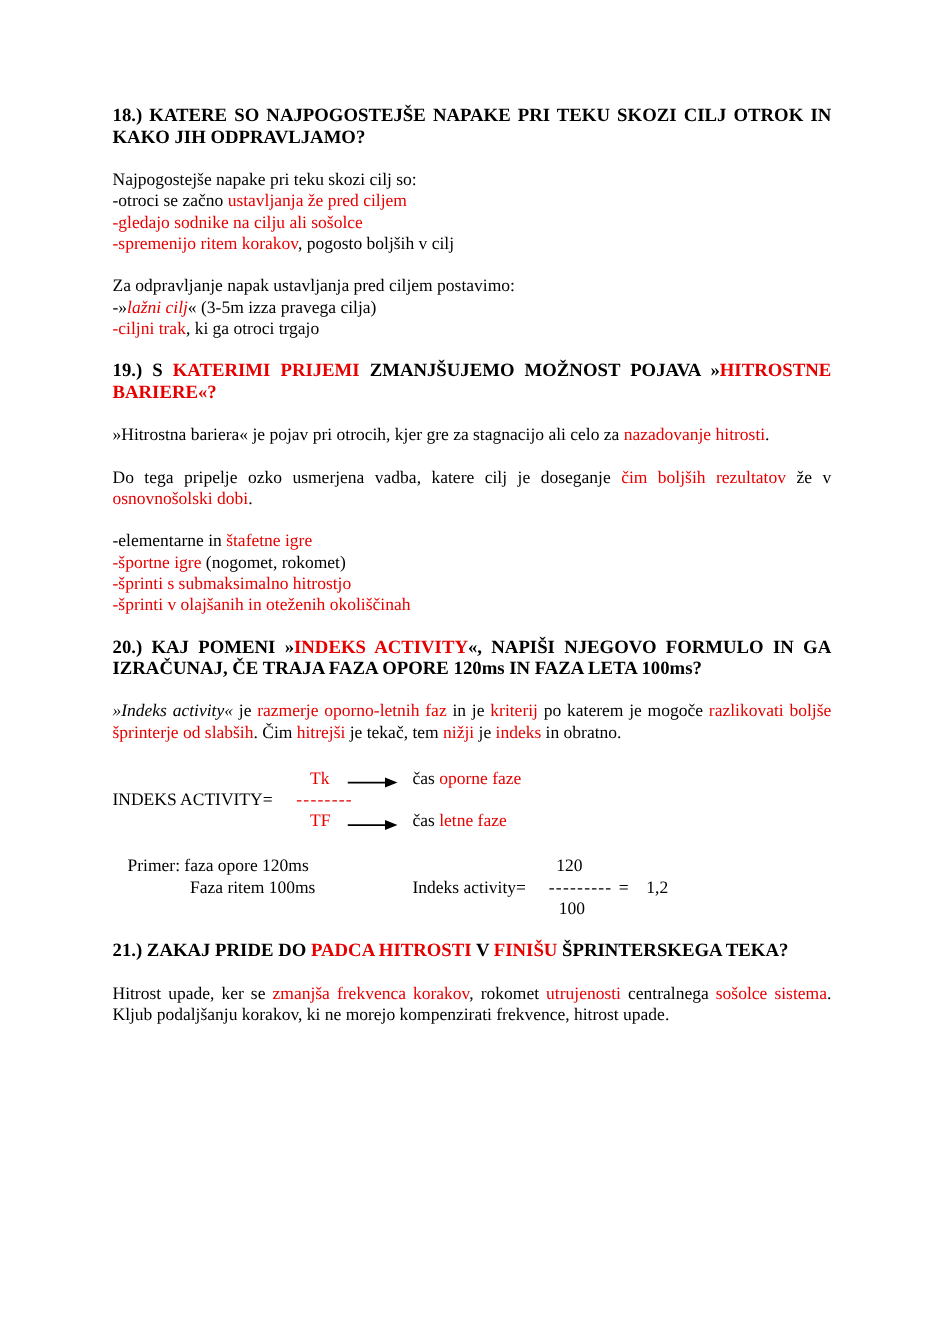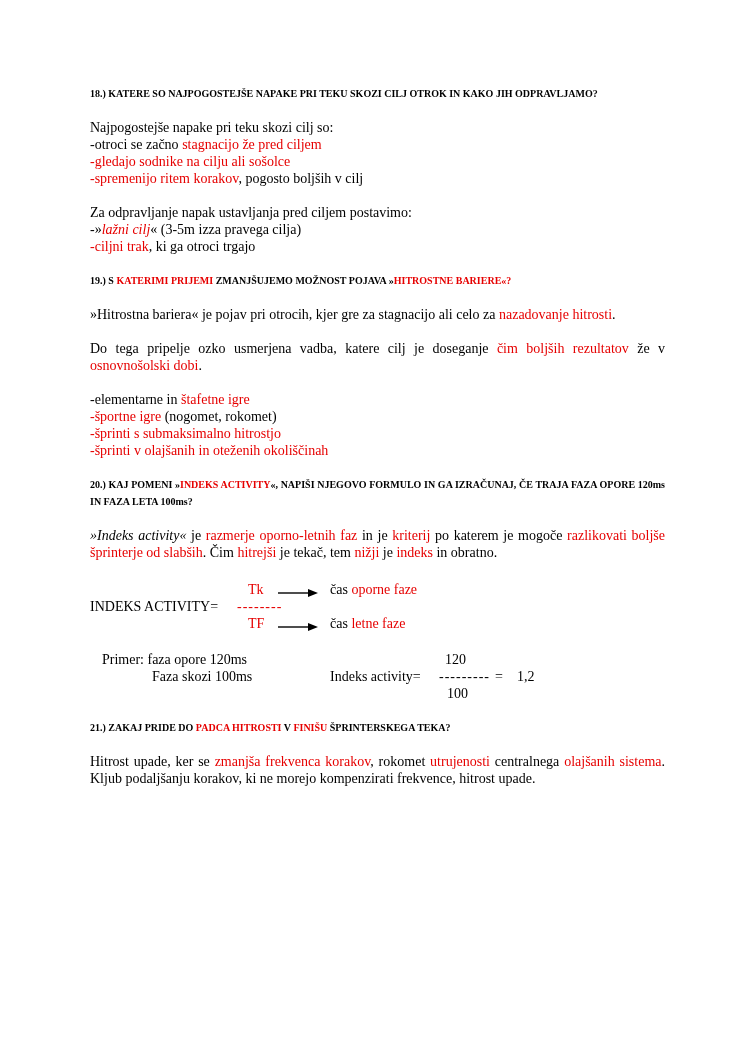--- a/index.html
+++ b/index.html
@@ -8,21 +8,21 @@
     width:750px; height:1061px; position:relative; overflow:hidden;
     background:var(--paper);
     font-family:"Liberation Serif","DejaVu Serif",serif;
   }
   .content{
     position:absolute; left:90px; top:85px; width:575px;
     font-size:14px; line-height:17px; color:var(--ink);
   }
   .block{ margin:0 0 17px 0; }
   .block.tight{ margin-bottom:0; }
-  .heading{ font-weight:bold; font-size:10px; }
+  .heading{ font-weight:bold; font-size:15px; }
   .justify{ text-align:justify; }
   .line{ text-align:left; }
   .red{ color:var(--red); }
   .it{ font-style:italic;margin-top:39px; }
 
   
   .formula{ position:relative; height:51px; margin:20px 0 19px 0; }
   .frow{ position:absolute; left:0; width:100%; height:17px; }
   .fr1{ top:0; } .fr2{ top:17px; } .fr3{ top:34px; }
   .fpos{ position:absolute; top:0; white-space:nowrap; }
@@ -41,21 +41,21 @@
 </style>
 </head>
 <body>
 
 <div class="content">
 
   <div id="blocks-top">
       <div class="block heading justify"><span class="">18.) KATERE SO NAJPOGOSTEJŠE NAPAKE PRI TEKU SKOZI CILJ OTROK IN KAKO JIH ODPRAVLJAMO?</span></div>
       <div class="block ">
         <div class="line"><span class="">Najpogostejše napake pri teku skozi cilj so:</span></div>
-        <div class="line"><span class="">-otroci se začno </span><span class="red">stagnacijo že pred ciljem</span></div>
+        <div class="line"><span class="">-otroci se začno </span><span class="red">ustavljanja že pred ciljem</span></div>
         <div class="line"><span class="red">-gledajo sodnike na cilju ali sošolce</span></div>
         <div class="line"><span class="red">-spremenijo ritem korakov</span><span class="">, pogosto boljših v cilj</span></div>
       </div>
       <div class="block ">
         <div class="line"><span class="">Za odpravljanje napak ustavljanja pred ciljem postavimo:</span></div>
         <div class="line"><span class="">-»</span><span class="red it">lažni cilj</span><span class="">« (3-5m izza pravega cilja)</span></div>
         <div class="line"><span class="red">-ciljni trak</span><span class="">, ki ga otroci trgajo</span></div>
       </div>
       <div class="block heading justify"><span class="">19.) S </span><span class="red">KATERIMI PRIJEMI</span><span class=""> ZMANJŠUJEMO MOŽNOST POJAVA »</span><span class="red">HITROSTNE BARIERE«?</span></div>
       <div class="block  justify"><span class="">»Hitrostna bariera« je pojav pri otrocih, kjer gre za stagnacijo ali celo za </span><span class="red">nazadovanje hitrosti</span><span class="">.</span></div>
@@ -92,29 +92,29 @@
       <span class="fpos f-desc"><span>čas </span><span class="red">letne faze</span></span>
     </div>
   </div>
 
   <div class="example">
     <div class="frow fr1">
       <span class="fpos e-l1a">Primer: faza opore 120ms</span>
       <span class="fpos e-l1b">120</span>
     </div>
     <div class="frow fr2">
-      <span class="fpos e-l2a">Faza skozi 100ms</span>
+      <span class="fpos e-l2a">Faza ritem 100ms</span>
       <span class="fpos e-l2b">Indeks activity=</span>
       <span class="fpos e-l2c">---------</span>
       <span class="fpos e-l2d">=</span>
       <span class="fpos e-l2e">1,2</span>
     </div>
     <div class="frow fr3">
       <span class="fpos e-l3a">100</span>
     </div>
   </div>
 
   <div id="blocks-bottom">
       <div class="block heading justify"><span class="">21.) ZAKAJ PRIDE DO </span><span class="red">PADCA HITROSTI</span><span class=""> V </span><span class="red">FINIŠU</span><span class=""> ŠPRINTERSKEGA TEKA?</span></div>
-      <div class="block  justify"><span class="">Hitrost upade, ker se </span><span class="red">zmanjša frekvenca korakov</span><span class="">, rokomet </span><span class="red">utrujenosti</span><span class=""> centralnega </span><span class="red">olajšanih sistema</span><span class="">. Kljub podaljšanju korakov, ki ne morejo kompenzirati frekvence, hitrost upade.</span></div>
+      <div class="block  justify"><span class="">Hitrost upade, ker se </span><span class="red">zmanjša frekvenca korakov</span><span class="">, rokomet </span><span class="red">utrujenosti</span><span class=""> centralnega </span><span class="red">sošolce sistema</span><span class="">. Kljub podaljšanju korakov, ki ne morejo kompenzirati frekvence, hitrost upade.</span></div>
     </div>
 
 </div>
 
 </body></html>

